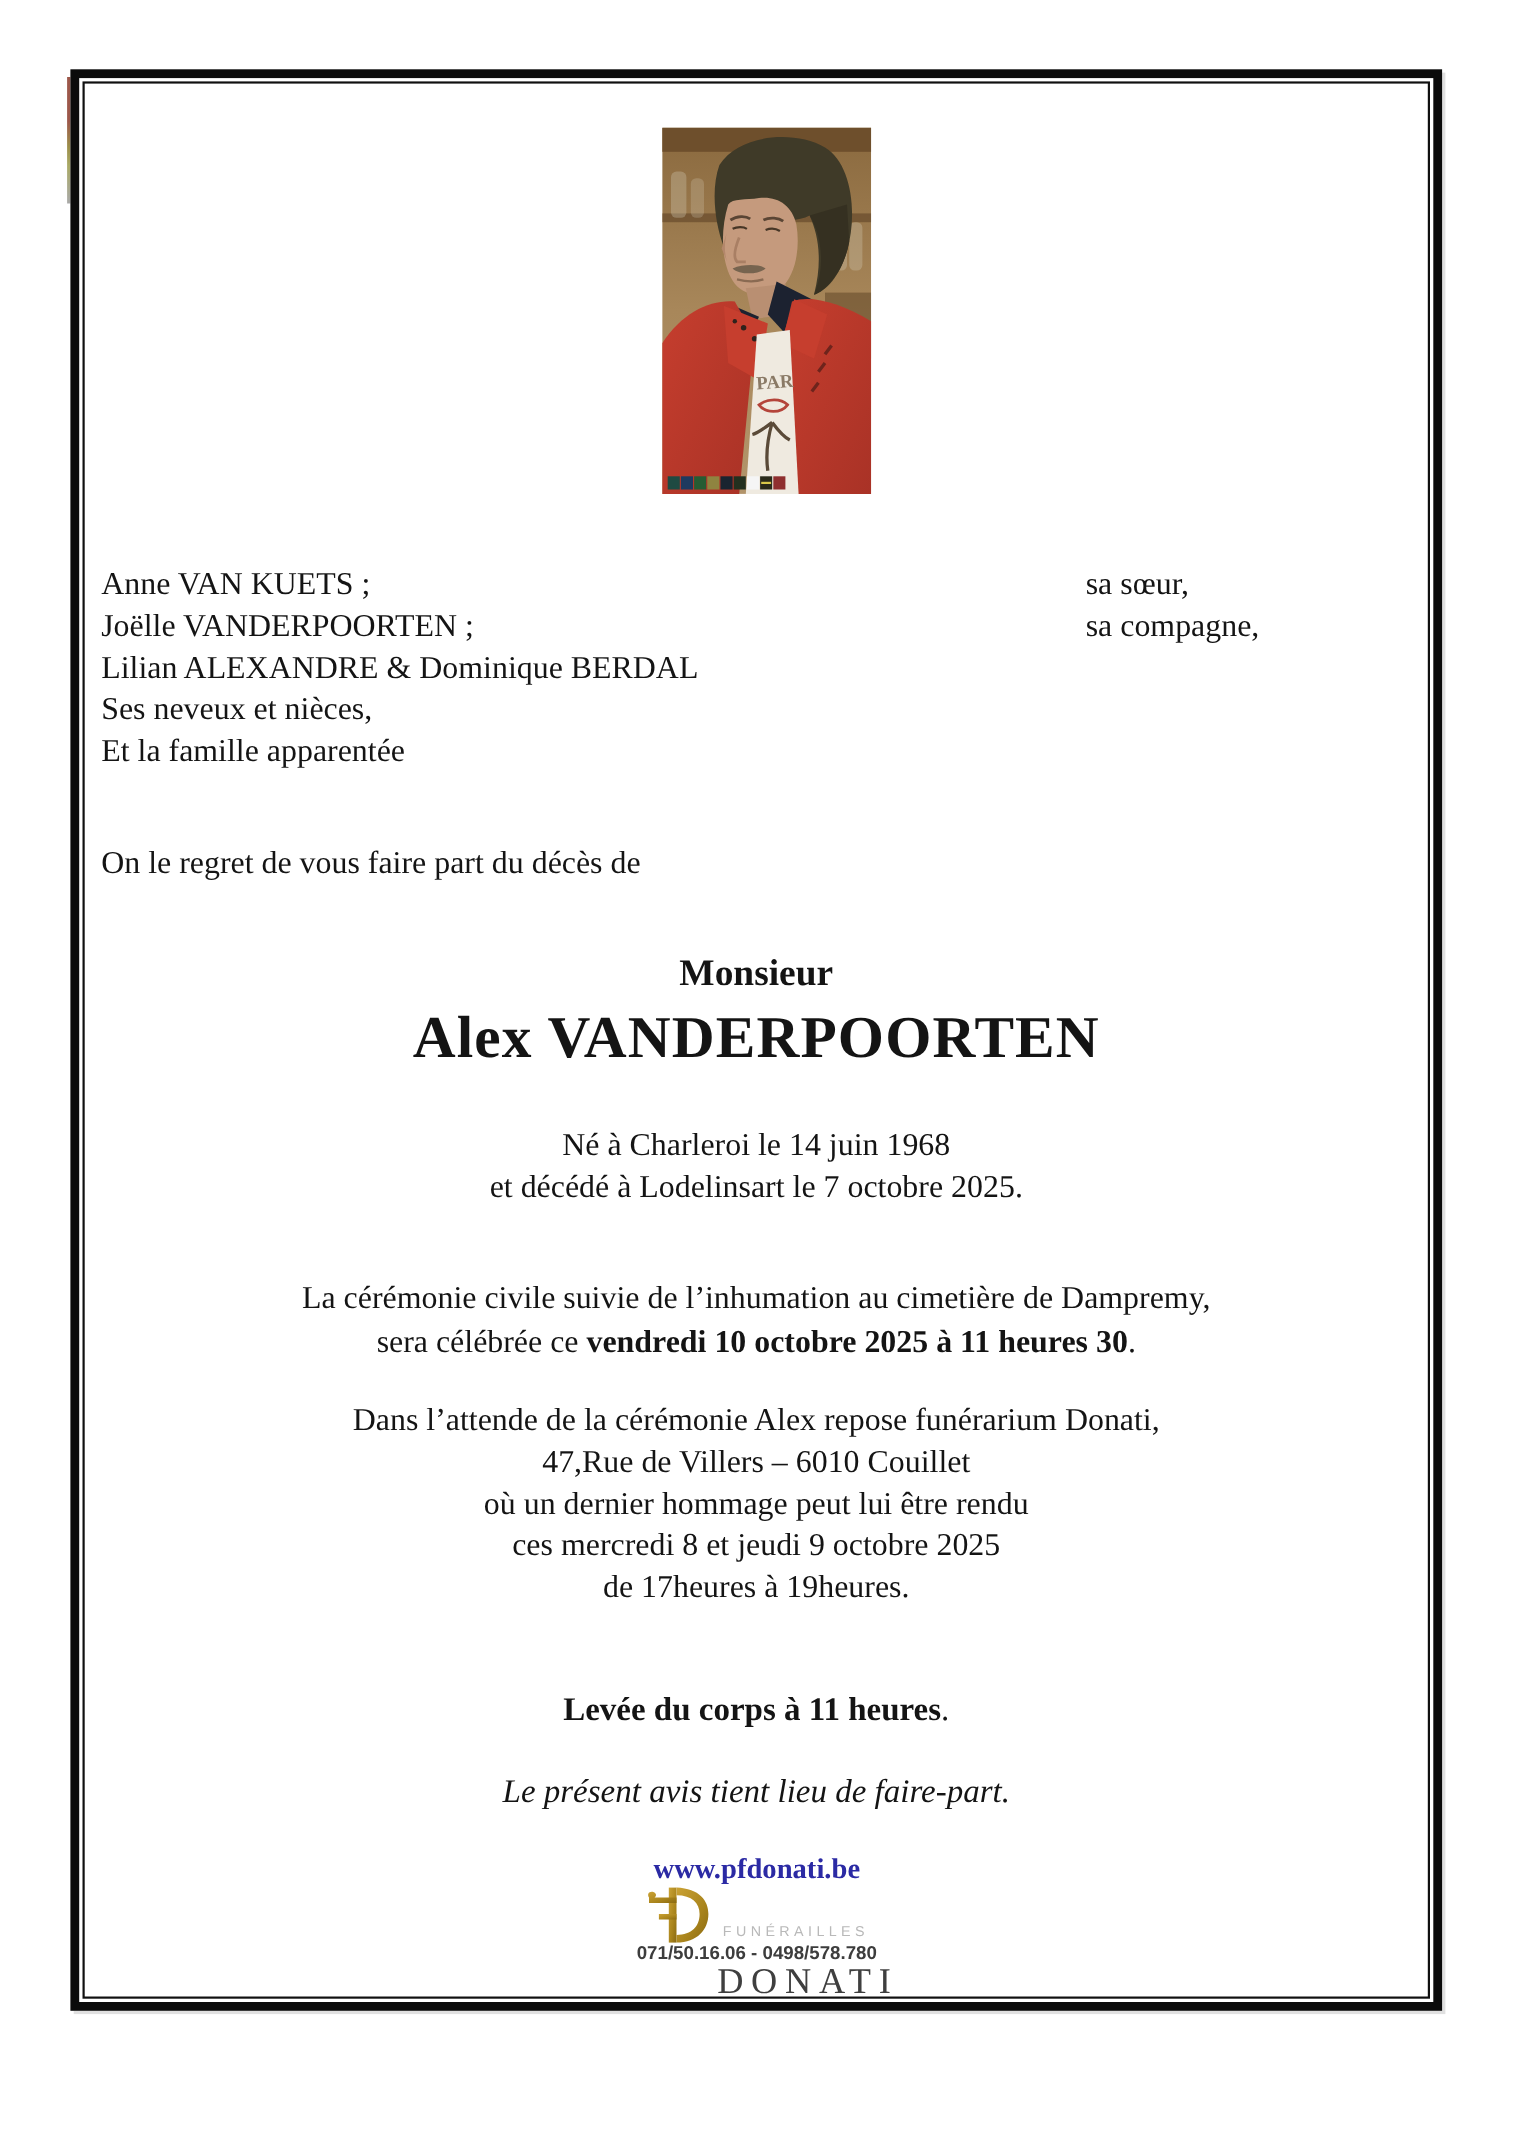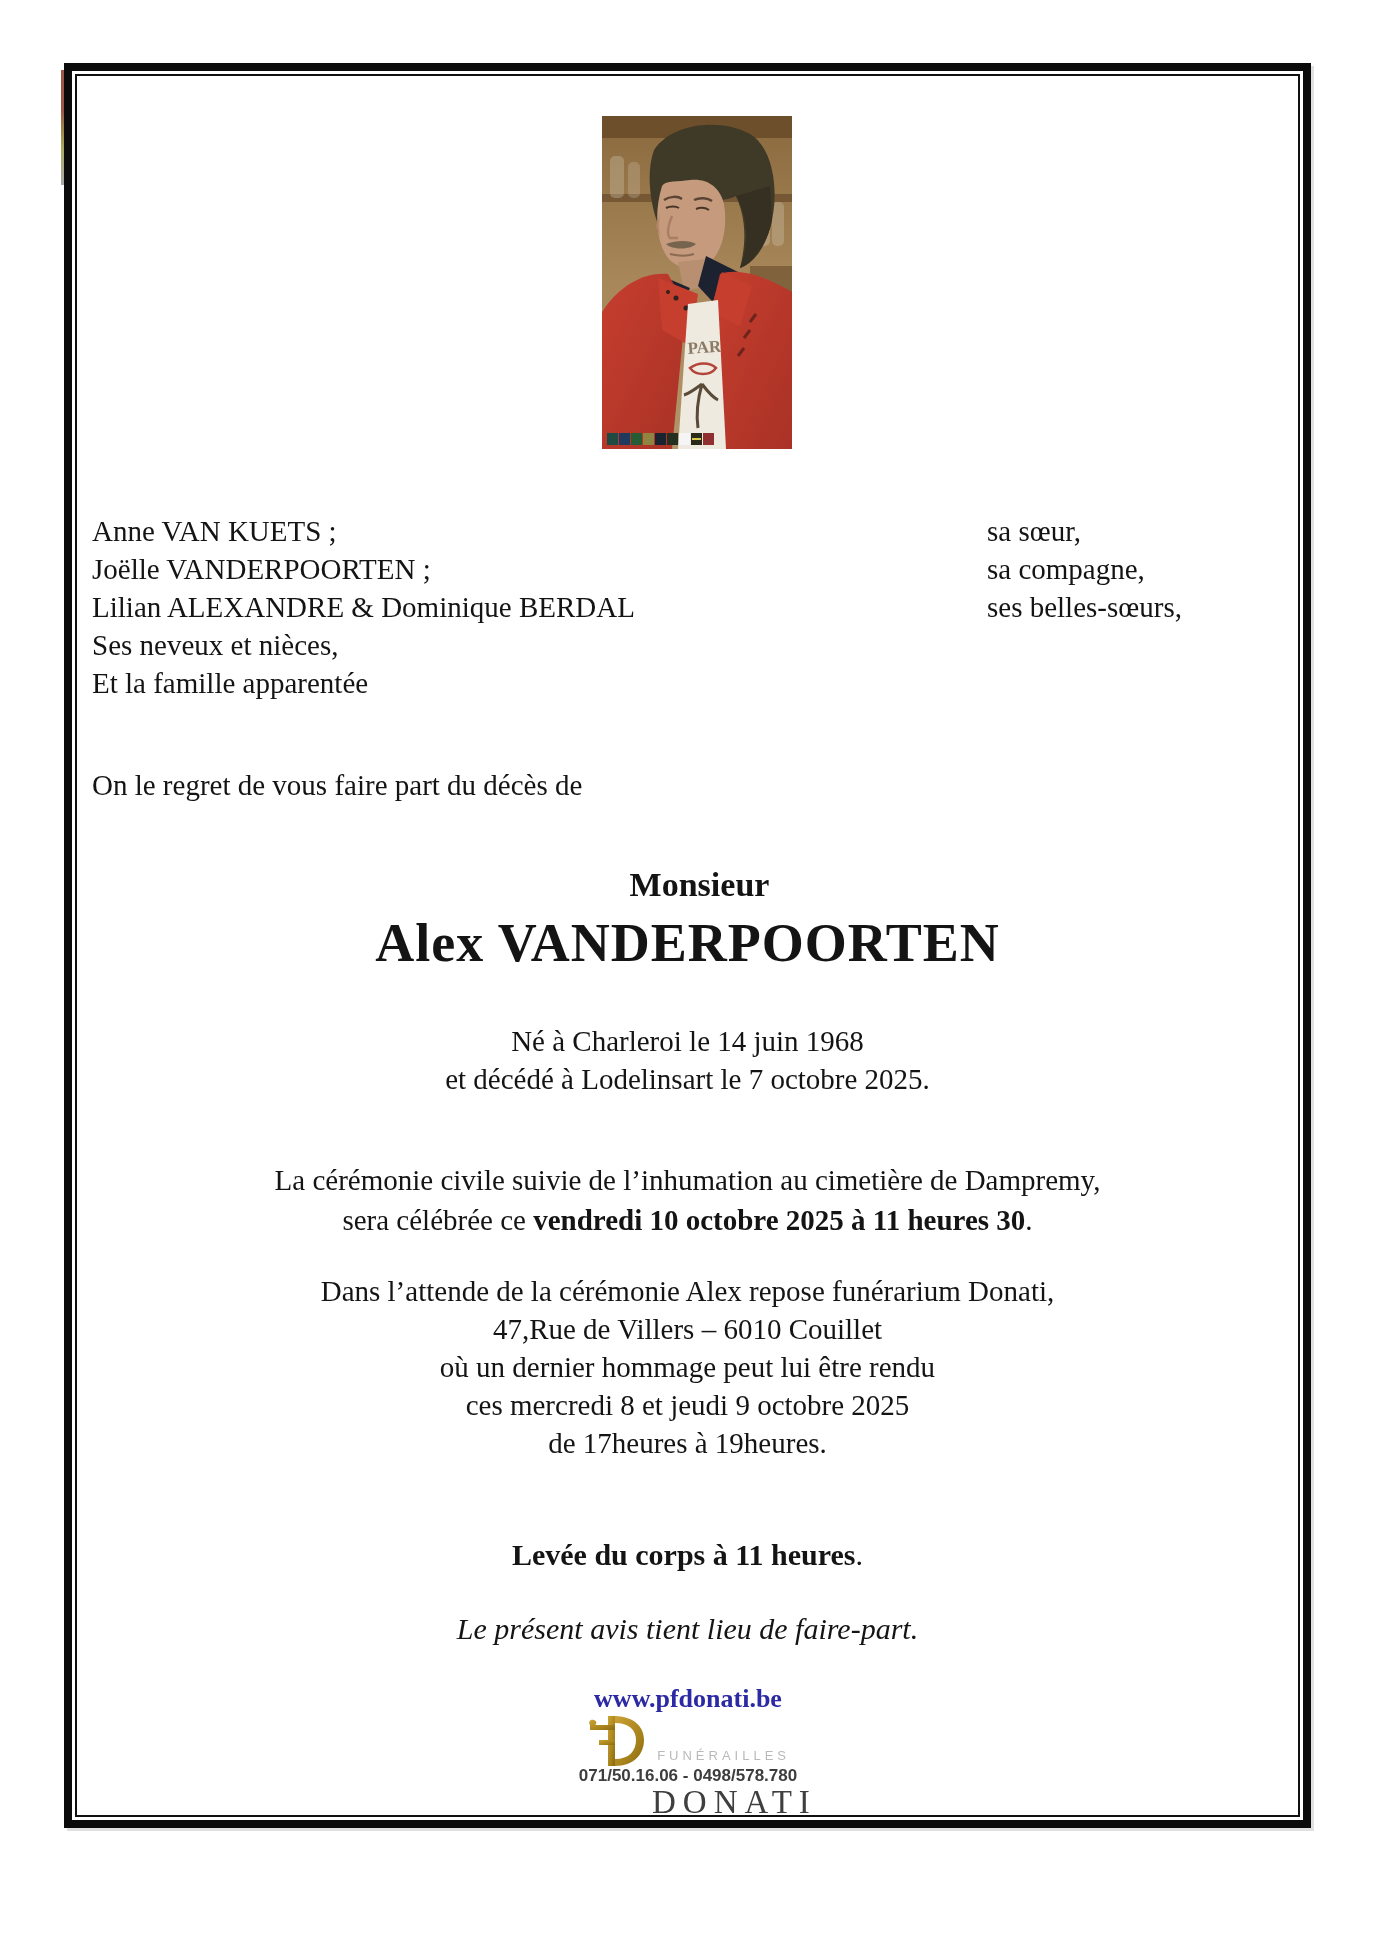--- a/index.html
+++ b/index.html
@@ -22,21 +22,21 @@
     background:linear-gradient(#8b3a2a 0%,#8b3a2a 35%,#8a7a2a 55%,#9a9a4a 70%,#9a9a9a 100%);
     opacity:.85;
   }
   .photo{
     position:absolute;left:602px;top:116px;width:190px;height:333px;
   }
   .names{position:absolute;left:92px;top:512px;width:760px;font-size:29px;line-height:38px;}
   .labels{position:absolute;left:987px;top:512px;width:300px;font-size:29px;line-height:38px;}
   .intro{position:absolute;left:92px;top:766px;width:900px;font-size:29px;line-height:38px;}
   .title-prefix{position:absolute;left:64px;top:866px;width:1247px;text-align:center;
-    font-size:34px;font-weight:bold;padding-left:12px;}
+    font-size:34px;font-weight:bold;}
   .deceased-name{position:absolute;left:64px;top:912px;width:1247px;text-align:center;
     font-size:54px;font-weight:bold;letter-spacing:1px;}
   .birth-block{position:absolute;left:64px;top:1022px;width:1247px;text-align:center;
     font-size:29px;line-height:38px;}
   .ceremony-block{position:absolute;left:64px;top:1160px;width:1247px;text-align:center;
     font-size:29px;line-height:40px;}
   .repose-block{position:absolute;left:64px;top:1272px;width:1247px;text-align:center;
     font-size:29px;line-height:38px;}
   .levee{position:absolute;left:64px;top:1538px;width:1247px;text-align:center;
     font-size:30px;}
@@ -146,21 +146,20 @@
     <div>Anne VAN KUETS ;</div>
     <div>Joëlle VANDERPOORTEN ;</div>
     <div>Lilian ALEXANDRE &amp; Dominique BERDAL</div>
     <div>Ses neveux et nièces,</div>
     <div>Et la famille apparentée</div>
   </div>
 
   <div class="labels">
     <div>sa sœur,</div>
     <div>sa compagne,</div>
-    <div>ses belles-sœurs,</div>
   </div>
 
   <div class="intro">On le regret de vous faire part du décès de</div>
 
   <div class="title-prefix">Monsieur</div>
   <div class="deceased-name">Alex VANDERPOORTEN</div>
 
   <div class="birth-block">
     <div>Né à Charleroi le 14 juin 1968</div>
     <div>et décédé à Lodelinsart le 7 octobre 2025.</div>

